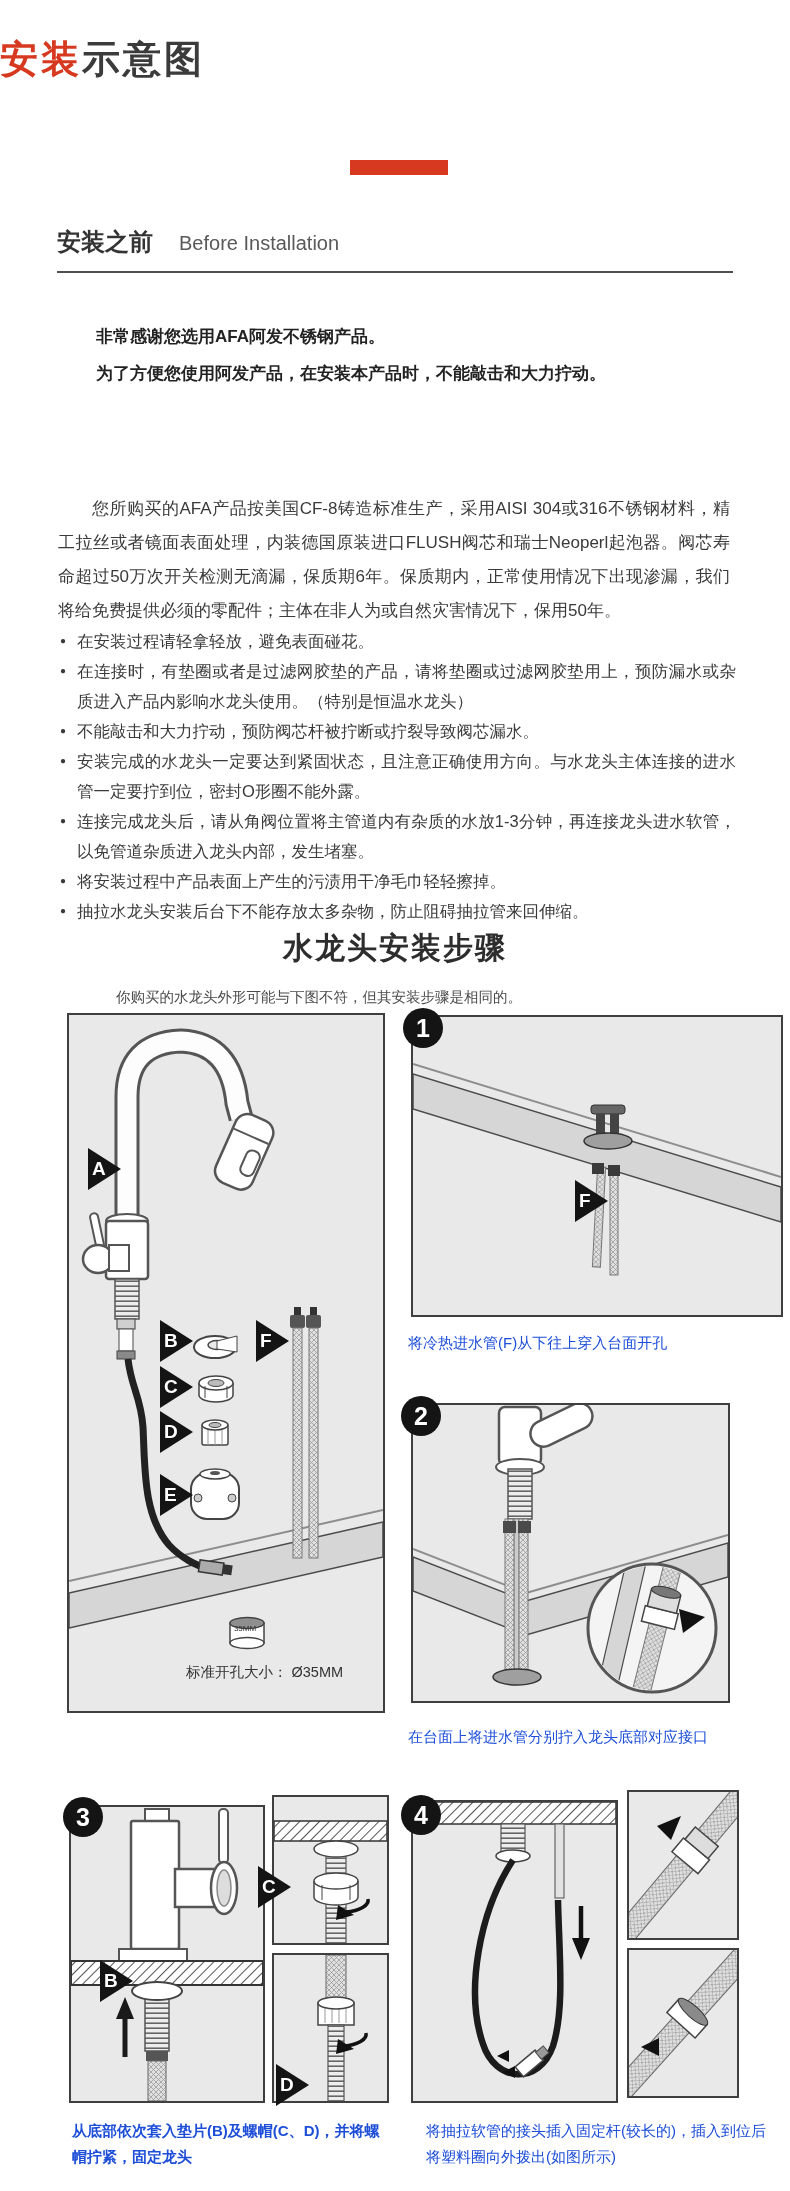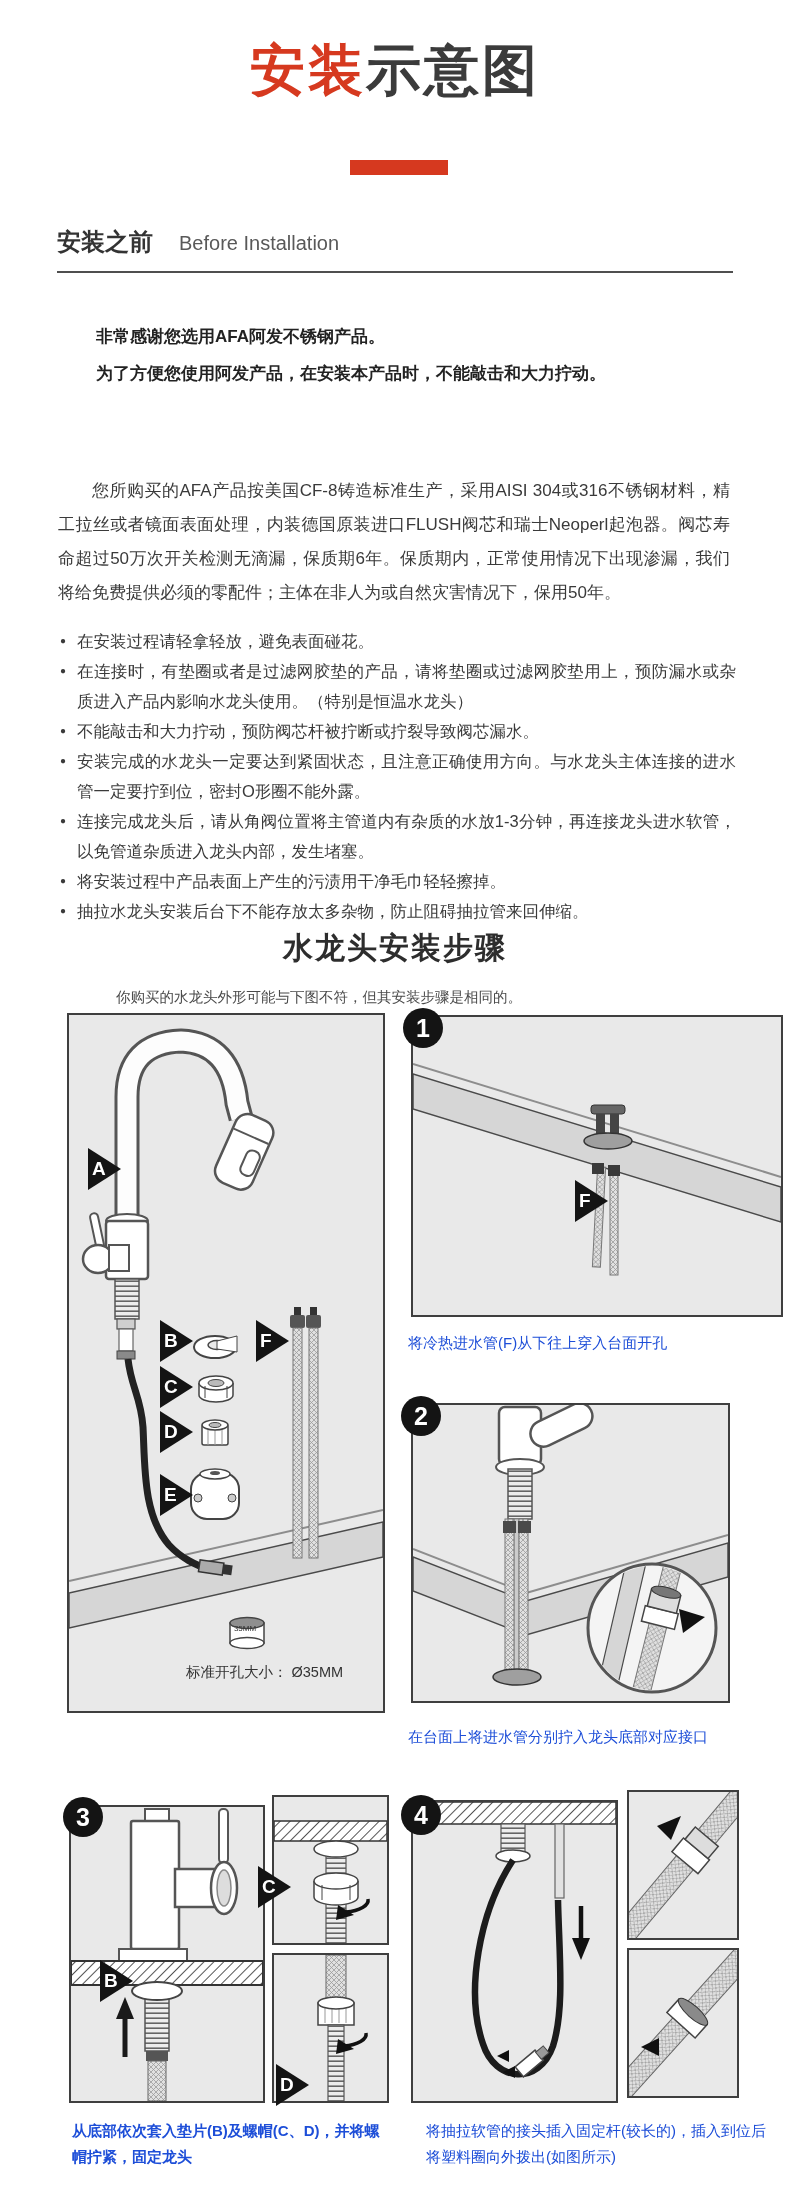--- a/index.html
+++ b/index.html
@@ -1,28 +1,28 @@
 <!DOCTYPE html>
 <html><head>
 <meta charset="utf-8">
 <style>
   html,body{margin:0;padding:0;background:#ffffff;}
   body{width:790px;height:2191px;position:relative;font-family:"Liberation Sans","DejaVu Sans",sans-serif;color:#3c3c3c;overflow:hidden;}
   .abs{position:absolute;}
   
-  #page-title{top:34px;left:0;width:790px;text-align:center;font-size:55px;font-weight:bold;letter-spacing:3px;color:#3b3b3b;}
+  #page-title{top:34px;left:0;width:790px;font-size:38px;font-weight:bold;letter-spacing:3px;color:#3b3b3b;}
   #page-title .t-red{color:#d6391f;}
   #title-bar{top:160px;left:350px;width:98px;height:15px;background:#d6391f;}
   
   #sec1-head{top:226px;left:57px;width:676px;border-bottom:2px solid #4f4f4f;padding-bottom:13px;}
   #sec1-head .zh{font-size:24px;font-weight:bold;color:#333;}
   #sec1-head .en{font-size:20px;color:#595959;margin-left:26px;}
   
   #intro{top:318px;left:96px;width:640px;font-size:17px;font-weight:bold;color:#222;line-height:37px;}
-  #para{top:474px;left:58px;width:672px;font-size:17px;line-height:34px;text-align:justify;text-indent:34px;color:#3a3a3a;}
+  #para{top:492px;left:58px;width:672px;font-size:17px;line-height:34px;text-align:justify;text-indent:34px;color:#3a3a3a;}
   #bullets{top:626px;left:60px;width:676px;margin:0;padding:0;list-style:none;font-size:16.5px;line-height:30px;color:#3a3a3a;}
   #bullets li{position:relative;padding-left:17px;text-align:justify;}
   #bullets li::before{content:"●";position:absolute;left:0;top:0;font-size:10px;}
   
   #sec2-head{top:928px;left:0;width:790px;text-align:center;font-size:30px;font-weight:bold;color:#2d2d2d;letter-spacing:2px;}
   #sec2-sub{top:988px;left:0;width:638px;text-align:center;font-size:14.5px;color:#4a4a4a;}
   
   .panel{position:absolute;background:#e9e9e9;border:2px solid #3f3f3f;box-sizing:border-box;}
   .panel svg{position:absolute;left:0;top:0;width:100%;height:100%;}
   

